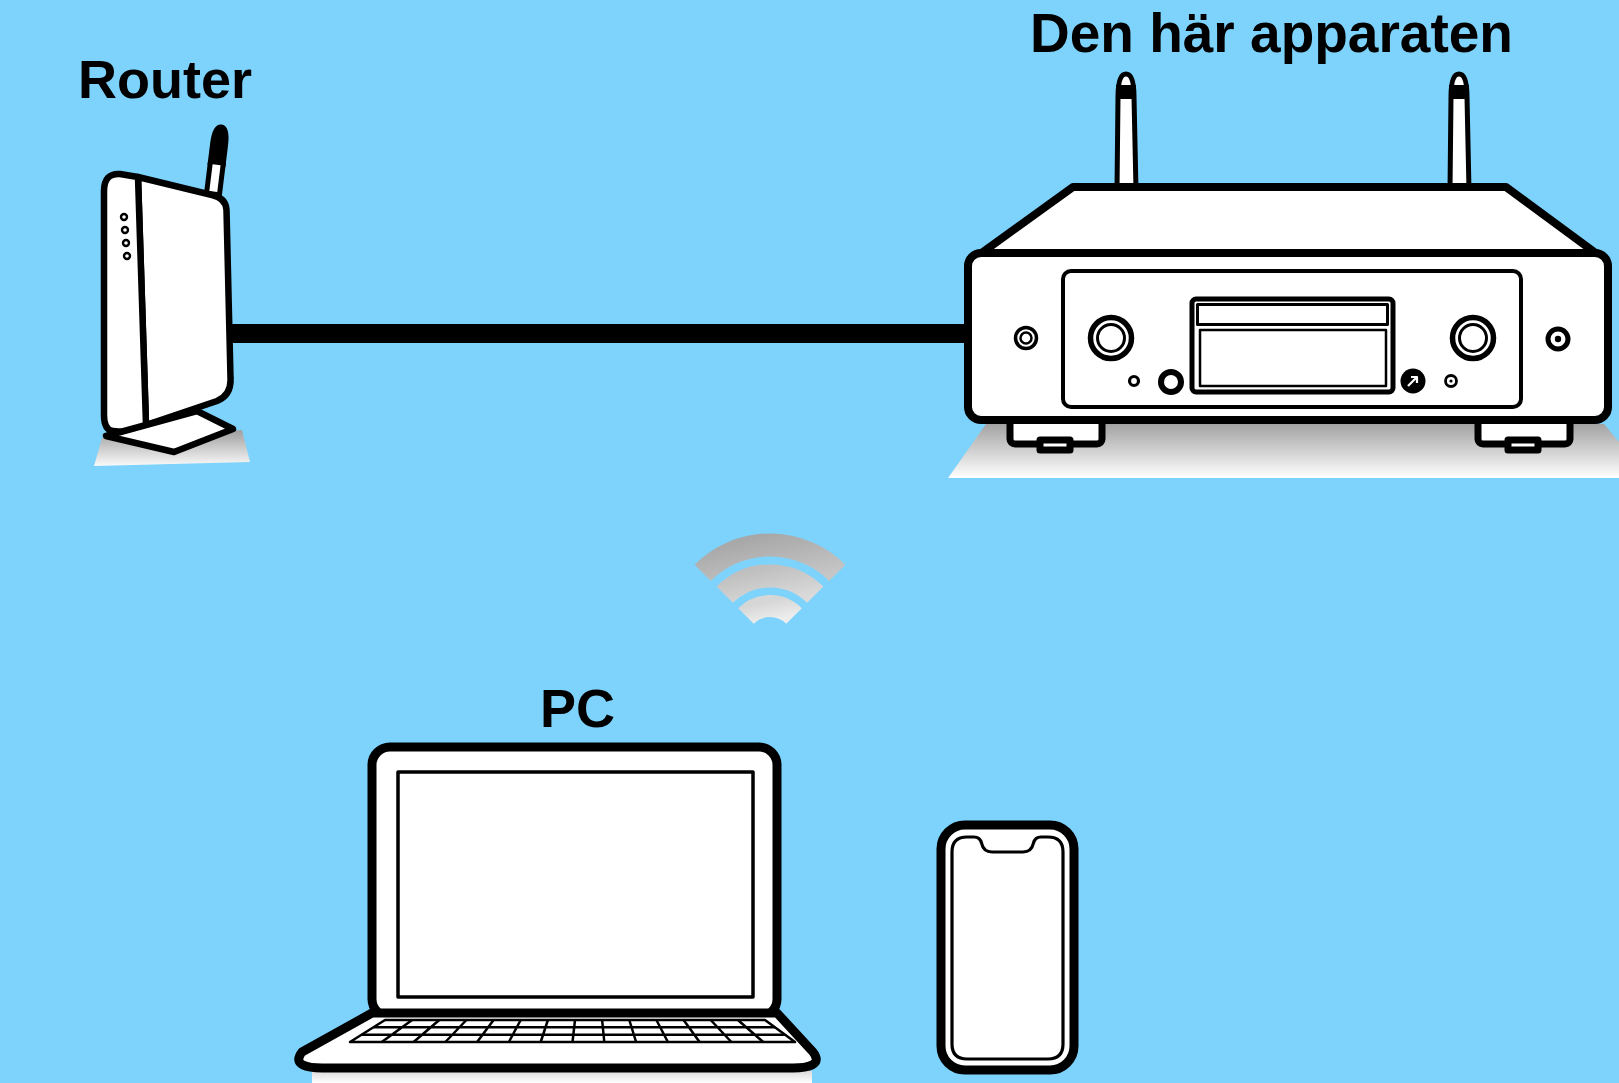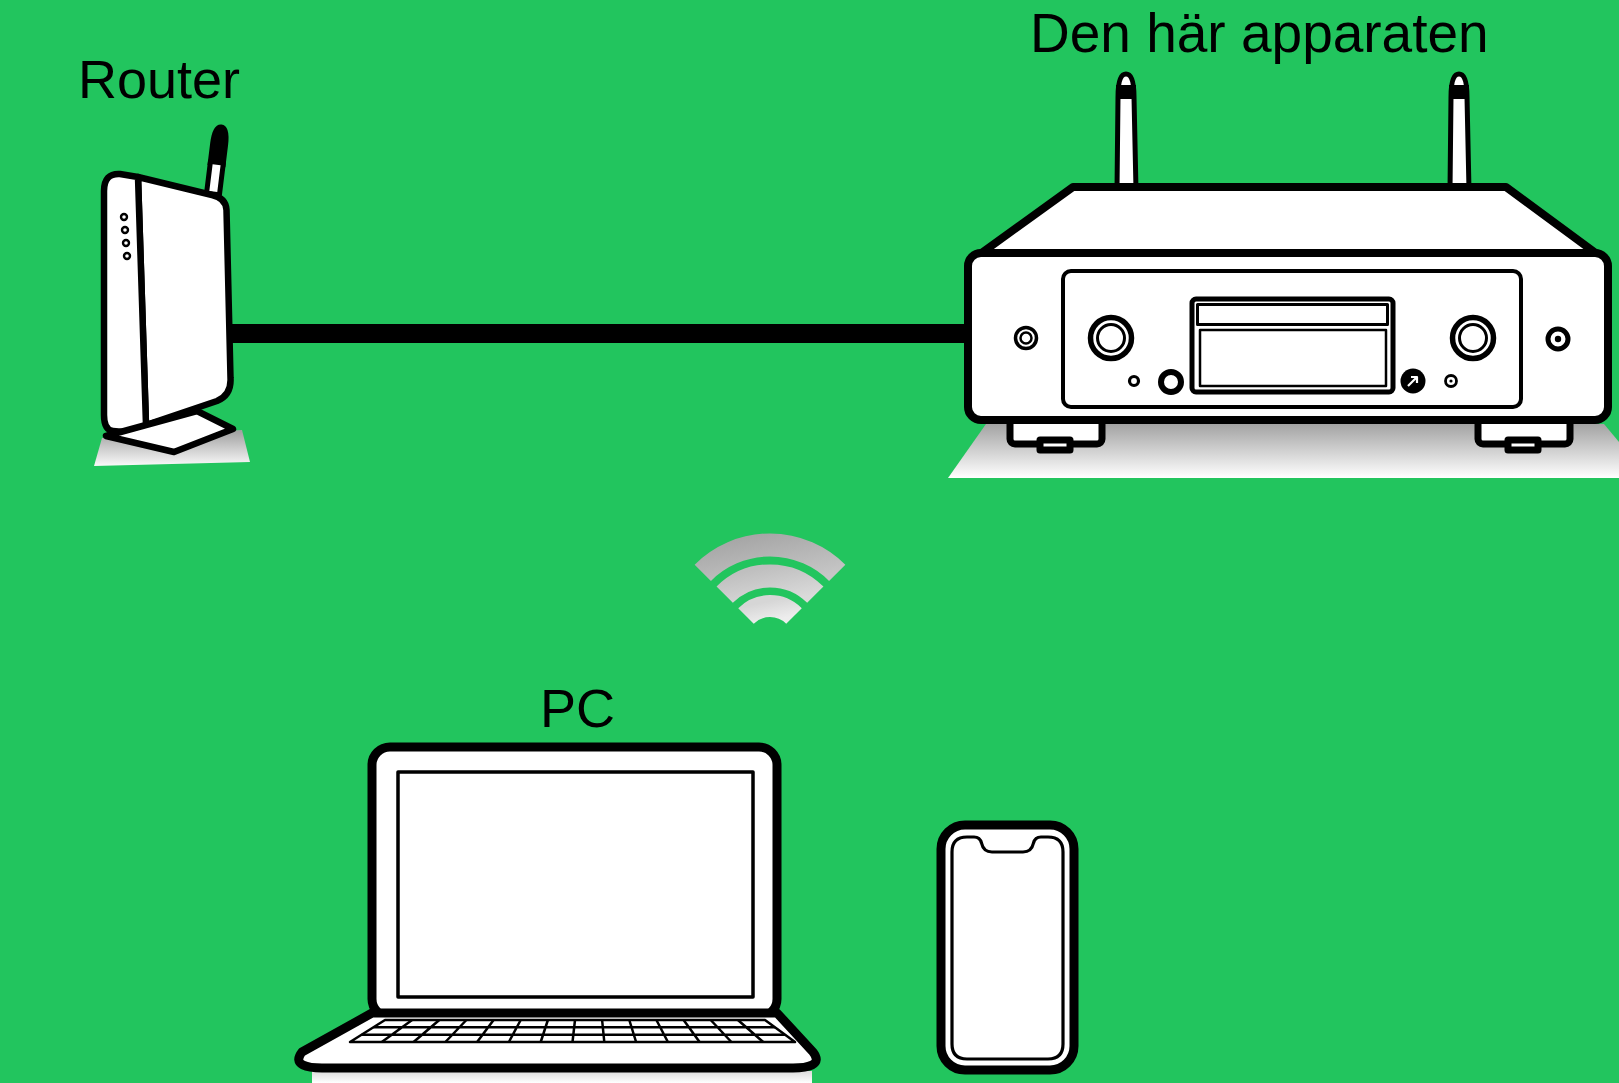--- a/index.html
+++ b/index.html
@@ -1,17 +1,17 @@
 <!DOCTYPE html>
 <html><head>
 <meta charset="utf-8">
 <style>
   html,body{margin:0;padding:0;background:#ffffff;}
-  .stage{position:relative;width:1619px;height:1083px;background:#22c55e;overflow:hidden;
-         font-family:"Liberation Sans",sans-serif;}
+  .stage{position:relative;width:1619px;height:1083px;background:#7dd3fc;overflow:hidden;
+         font-family:"Liberation Sans",sans-serif;font-weight:bold;}
   svg{position:absolute;left:0;top:0;}
   .label{font-family:"Liberation Sans",sans-serif;fill:#000;}
   .lbl-router{font-size:54px;}
   .lbl-unit{font-size:55px;}
   .lbl-pc{font-size:54px;}
 </style>
 </head>
 <body>
 
 <div class="stage">

